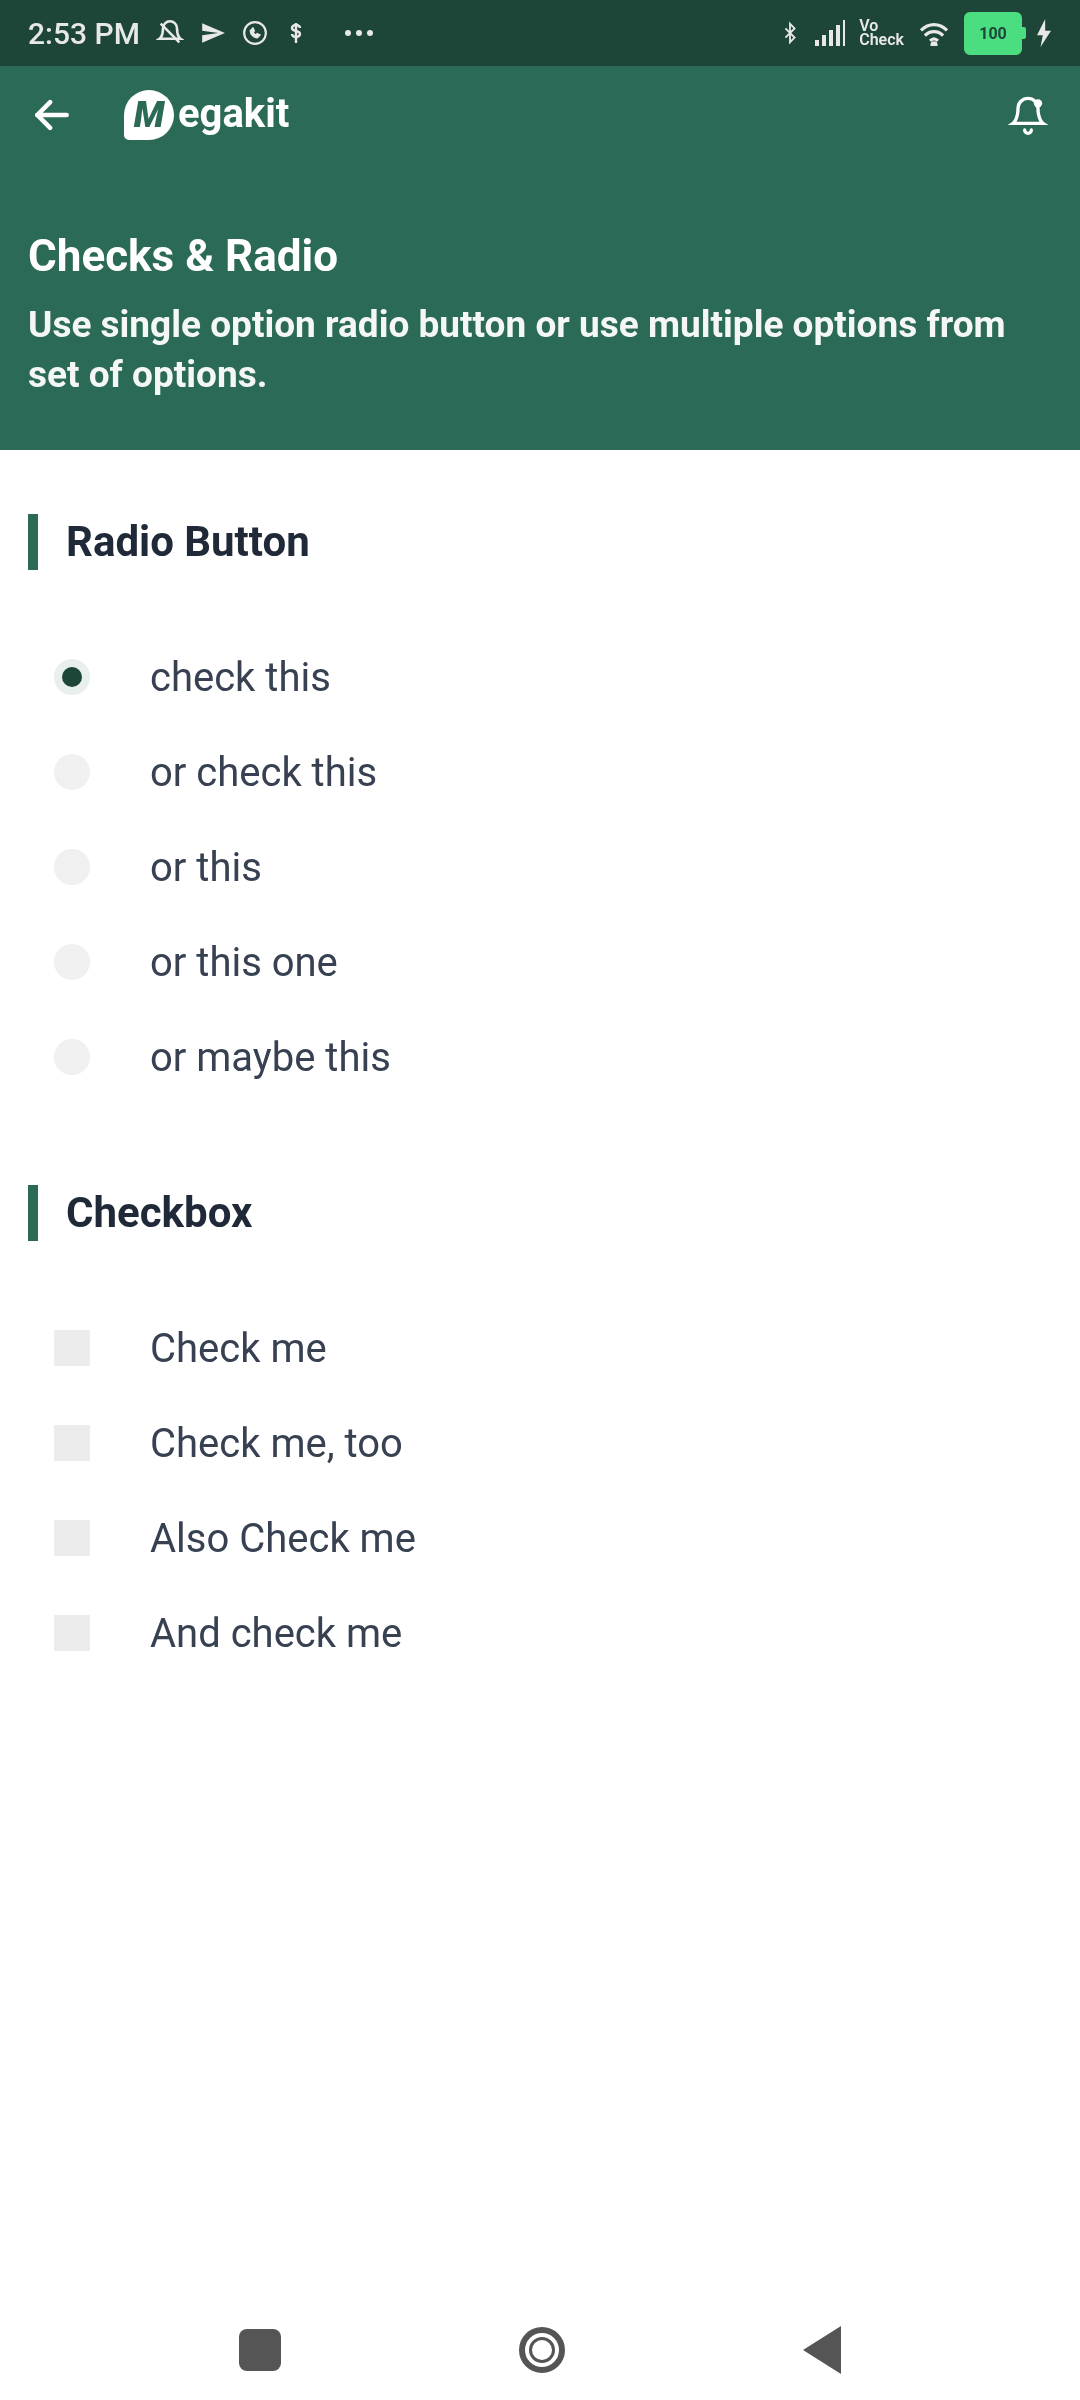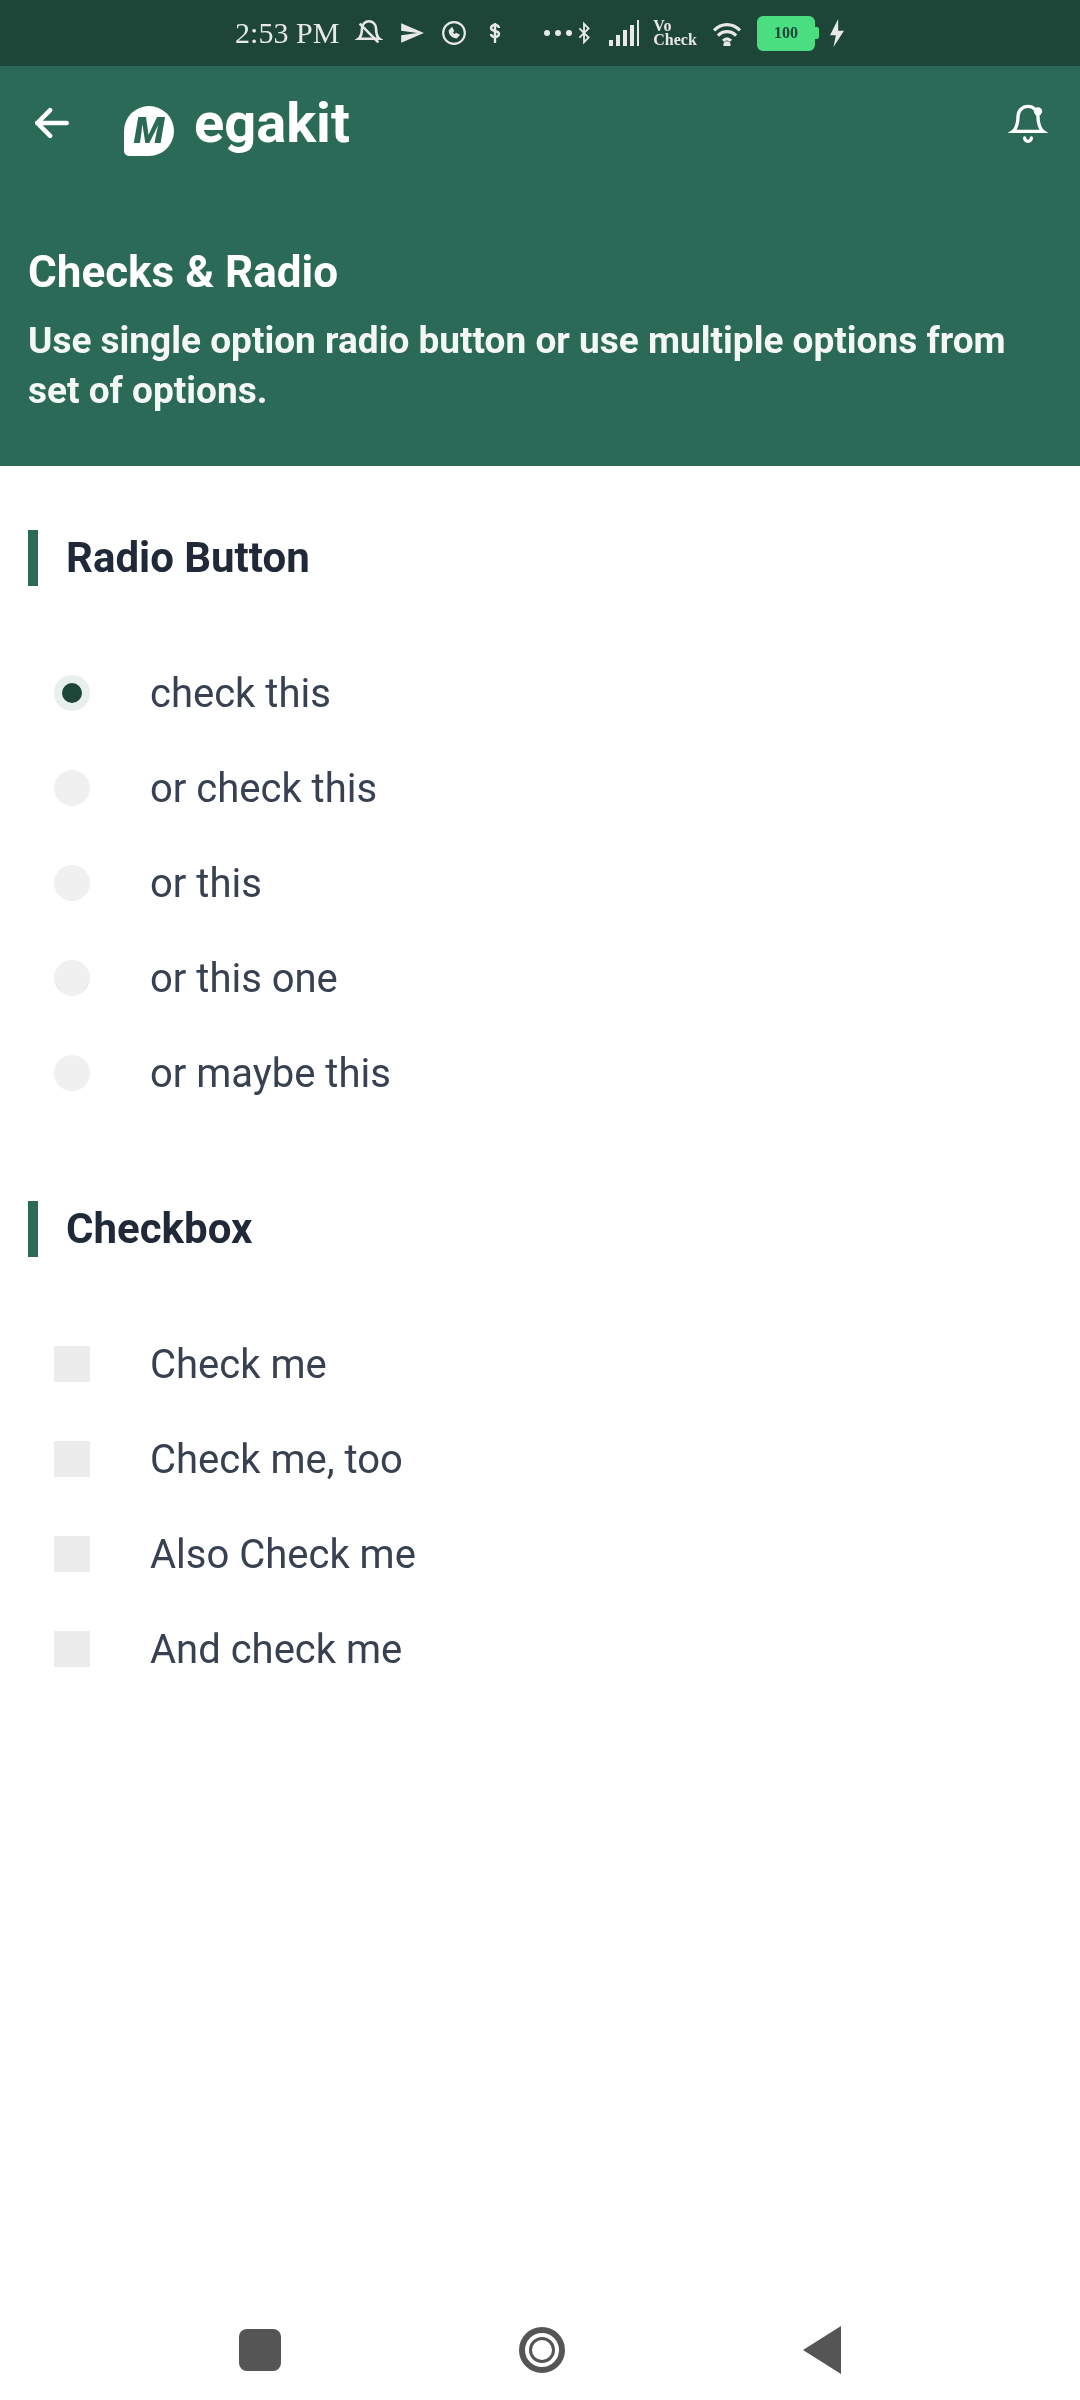--- a/index.html
+++ b/index.html
@@ -13,44 +13,43 @@
       font-family: -apple-system, BlinkMacSystemFont, "Segoe UI", Roboto, sans-serif;
       background: #ffffff;
       overflow: hidden;
       position: relative;
     }
     .status-bar {
       height: 66px;
       background: #1d4638;
       display: flex;
       align-items: center;
-      justify-content: center;
+      justify-content: space-between;
       padding: 0 28px;
       color: #e8e8e8;
-      font-family: Liberation Serif, serif;
     }
     .status-left {
       display: flex;
       align-items: center;
       gap: 16px;
       font-size: 30px;
       font-weight: 500;
     }
     .status-right {
       display: flex;
       align-items: center;
       gap: 14px;
     }
     .status-icon {
       display: inline-flex;
       align-items: center;
     }
     .battery {
       width: 58px;
-      height: 35px;
+      height: 43px;
       border: 2px solid #4ade80;
       border-radius: 6px;
       position: relative;
       display: flex;
       align-items: center;
       justify-content: center;
       color: #4ade80;
       font-size: 16px;
       font-weight: bold;
       background: #4ade80;
@@ -87,23 +86,23 @@
     .back-btn {
       width: 48px;
       height: 48px;
       display: flex;
       align-items: center;
       justify-content: center;
       cursor: pointer;
     }
     .logo {
       display: flex;
-      align-items: flex-end;
-      gap: 20px;
-      font-size: 56px;
+      align-items: flex-start;
+      gap: 4px;
+      font-size: 40px;
       font-weight: 700;
     }
     .logo-m {
       width: 50px;
       height: 50px;
       background: #fff;
       border-radius: 50% 50% 50% 10%;
       display: flex;
       align-items: center;
       justify-content: center;

